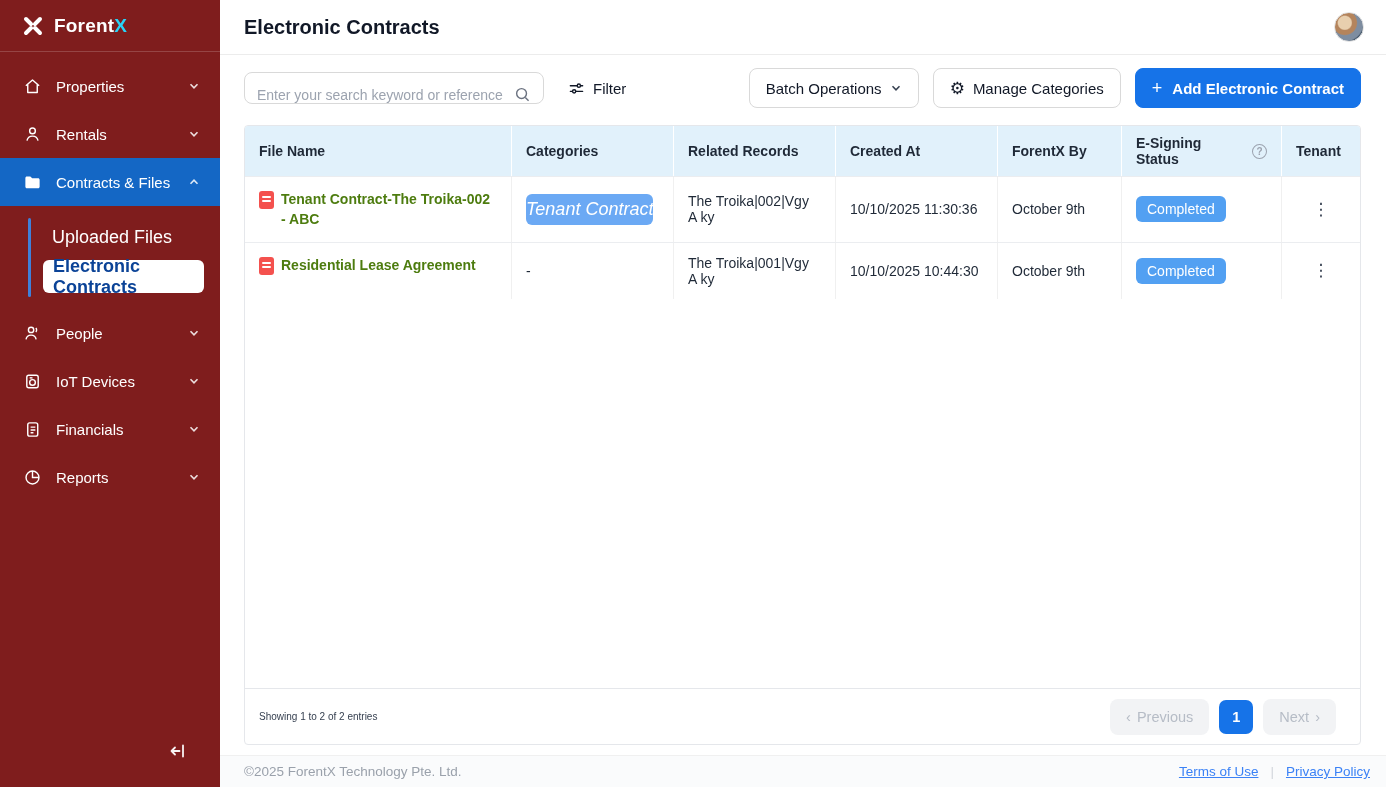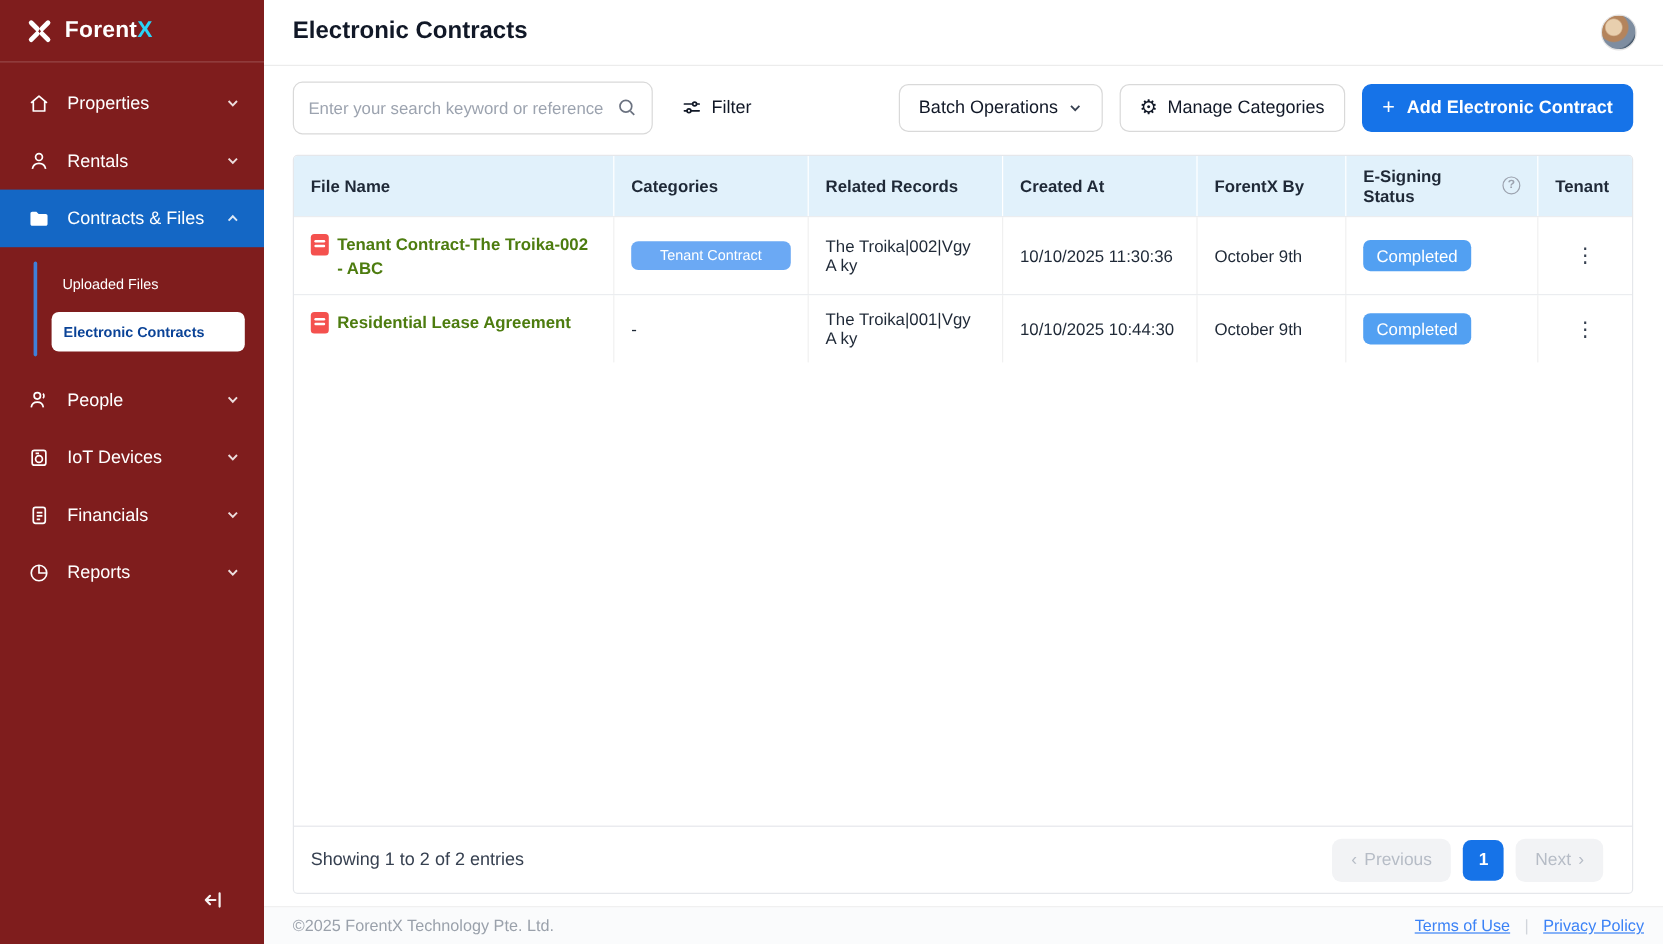--- a/index.html
+++ b/index.html
@@ -13,32 +13,32 @@
   .logo-text { font-size:19px; font-weight:700; letter-spacing:.2px; }
   .logo-text .accent { color:#29d3f7; }
   .nav { padding-top:10px; }
   .nav-item { height:48px; display:flex; align-items:center; gap:14px; padding:0 20px 0 22px; font-size:15px; cursor:pointer; }
   .nav-item .icon { width:20px; height:20px; display:flex; align-items:center; justify-content:center; }
   .nav-item .label { flex:1; }
   .nav-item.active { background:#1467c5; }
   .chev { opacity:.85; }
   .submenu { position:relative; padding:8px 0 10px 0; }
   .submenu .rail { position:absolute; left:28px; top:12px; bottom:12px; width:3px; background:#3f80da; border-radius:2px; }
-  .sub-item { height:34px; margin:6px 0; display:flex; align-items:center; padding-left:52px; font-size:12px; color:#fff; cursor:pointer; }
+  .sub-item { height:34px; margin:6px 0; display:flex; align-items:center; padding-left:52px; font-size:18px; color:#fff; cursor:pointer; }
   .sub-item.active { background:#fff; color:#0b4397; font-weight:700; margin-left:43px; margin-right:16px; padding-left:10px; border-radius:6px; height:33px; }
   .collapse-btn { position:absolute; bottom:22px; right:32px; cursor:pointer; opacity:.95; }
 
   
   .main { flex:1; display:flex; flex-direction:column; height:787px; background:#fff; }
   .topbar { height:55px; display:flex; align-items:center; justify-content:space-between; padding:0 22px 0 24px; border-bottom:1px solid #ececec; }
   .page-title { font-size:20px; font-weight:700; color:#111827; }
   .avatar { width:30px; height:30px; border-radius:50%; background:radial-gradient(circle at 35% 35%, #e8cfae 0 25%, #b4845c 30% 45%, #7e8da0 50% 70%, #46586b 75%); border:1px solid #e3e3e3; cursor:pointer; }
 
   .toolbar { display:flex; align-items:center; padding:13px 25px 0 24px; gap:14px; }
-  .search-box { width:300px; height:44px; border:1px solid #d9d9d9; border-radius:8px; display:flex; align-items:center; padding:0 12px; gap:8px; background:#fff; }
+  .search-box { width:300px; height:32px; border:1px solid #d9d9d9; border-radius:8px; display:flex; align-items:flex-end; padding:0 12px; gap:8px; background:#fff; }
   .search-box input { border:none; outline:none; flex:1; font-size:14px; color:#374151; font-family:"Liberation Sans",sans-serif; }
   .search-box input::placeholder { color:#9ca3af; }
   .filter-btn { display:flex; align-items:center; gap:8px; font-size:15px; font-weight:400; color:#111827; padding:0 10px; cursor:pointer; }
   .toolbar .spacer { flex:1; }
   .btn { height:40px; display:flex; align-items:center; gap:8px; border:1px solid #d9d9d9; background:#fff; border-radius:8px; padding:0 16px; font-size:15px; color:#111827; cursor:pointer; font-family:"Liberation Sans",sans-serif; }
   .btn .gear { font-size:17px; line-height:1; }
   .btn-primary { background:#1673e8; border-color:#1673e8; color:#fff; font-weight:600; }
   .btn-primary .plus { font-size:18px; font-weight:400; margin-right:2px; }
 
   
@@ -48,27 +48,27 @@
   .th { padding:9px 14px; font-size:14px; font-weight:600; color:#1f2937; border-right:1px solid #ffffff; display:flex; align-items:center; gap:6px; }
   .th:last-child { border-right:none; }
   .help { width:15px; height:15px; border:1px solid #9ca3af; color:#9ca3af; border-radius:50%; font-size:10px; display:inline-flex; align-items:center; justify-content:center; cursor:pointer; }
   .row { border-top:1px solid #ebedf0; }
   .td { padding:12px 14px; font-size:14px; color:#1f2937; border-right:1px solid #f0f0f0; display:flex; align-items:center; }
   .td:last-child { border-right:none; justify-content:center; }
   .file-cell { gap:7px; align-items:flex-start; }
   .pdf-icon { width:15px; height:18px; background:#f4514e; border-radius:3px; position:relative; flex:none; margin-top:2px; }
   .pdf-icon::before { content:""; position:absolute; left:3px; top:5px; width:9px; height:2px; background:#fff; box-shadow:0 4px 0 #fff; border-radius:1px; }
   .file-link { color:#4d7c0f; font-weight:700; cursor:pointer; line-height:1.45; }
-  .badge-cat { background:#6ba9f4; color:#fff; border-radius:6px; padding:5px 24px; font-size:12px; }
+  .badge-cat { background:#6ba9f4; color:#fff; border-radius:6px; padding:5px 0; font-size:18px;font-style:italic; }
   .badge-status { background:#52a0f2; color:#fff; border-radius:6px; padding:5px 11px; font-size:14px; }
   .dots { font-size:17px; color:#374151; cursor:pointer; letter-spacing:0; line-height:1; }
   .filler { flex:1; }
 
   .pagination { border-top:1px solid #e5e7eb; height:56px; display:flex; align-items:center; padding:0 24px 0 14px; }
-  .pg-summary { font-size:15px; color:#374151; }
+  .pg-summary { font-size:10px; color:#374151; }
   .pg-controls { margin-left:auto; display:flex; align-items:center; gap:10px; }
   .pg-btn { height:36px; border-radius:8px; background:#f2f3f5; color:#b6bcc6; font-size:14.5px; display:flex; align-items:center; gap:6px; padding:0 16px; cursor:pointer; border:none; font-family:"Liberation Sans",sans-serif; }
   .pg-page { width:34px; height:34px; border-radius:7px; background:#1673e8; color:#fff; font-size:14.5px; font-weight:600; display:flex; align-items:center; justify-content:center; cursor:pointer; }
 
   
   .footer { margin-top:10px; background:#fafbfc; border-top:1px solid #f0f0f0; height:32px; flex:none; display:flex; align-items:center; padding:0 16px 0 24px; font-size:13.5px; color:#9aa1ab; }
   .foot-links { margin-left:auto; display:flex; align-items:center; gap:12px; }
   .foot-link { color:#3b82f6; text-decoration:underline; cursor:pointer; }
   .foot-sep { color:#d1d5db; }
 </style>

